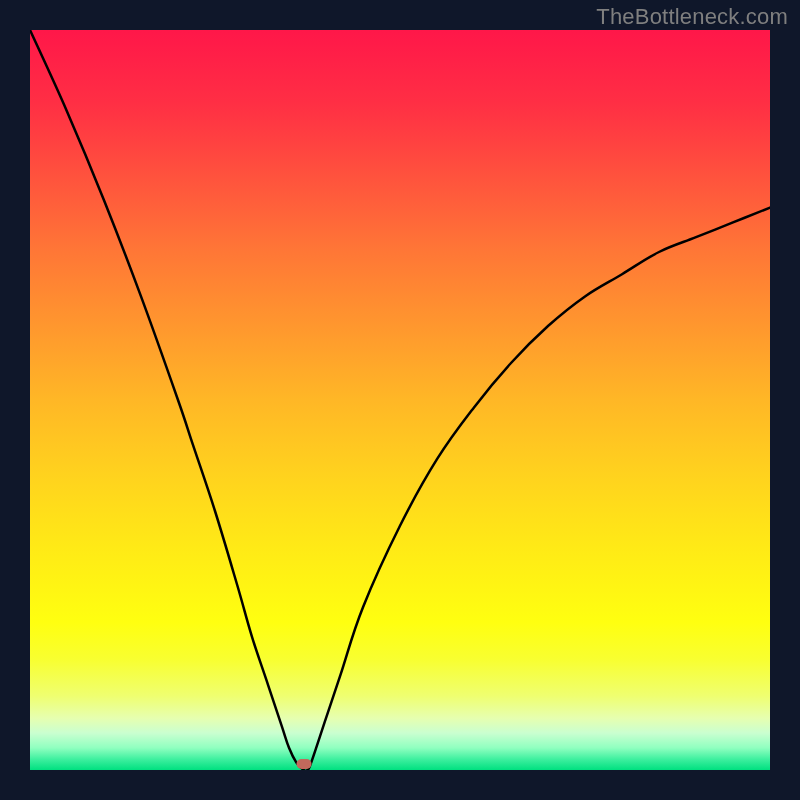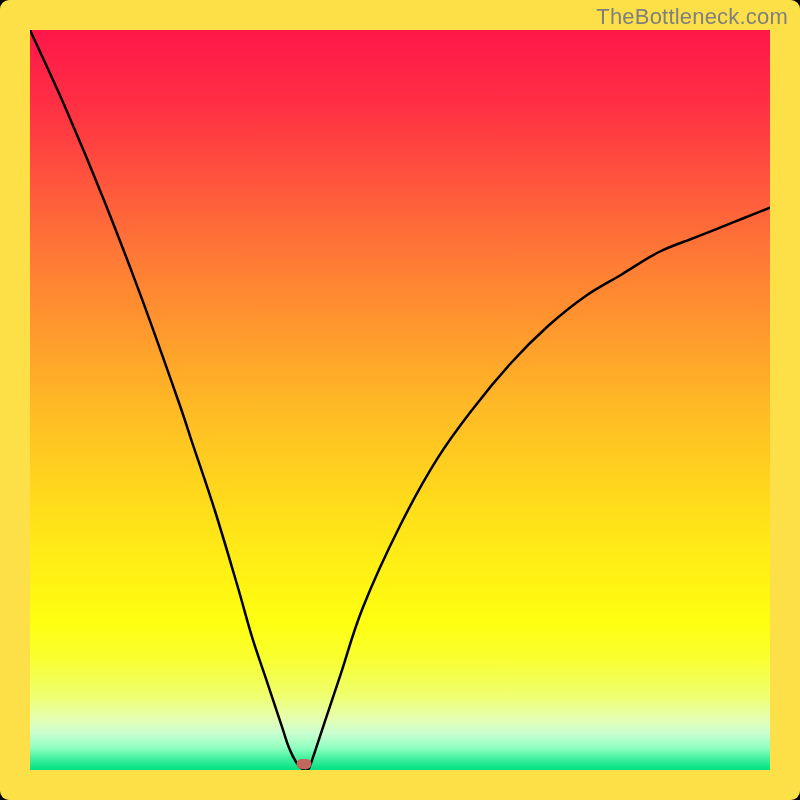--- a/index.html
+++ b/index.html
@@ -8,22 +8,21 @@
     width: 800px;
     height: 800px;
     overflow: hidden;
     background: #000;
     font-family: Arial, Helvetica, sans-serif;
   }
   .frame {
     position: relative;
     width: 800px;
     height: 800px;
-    background: #fde047;
-    border-radius: 9px;
+    background: #0f172a;
   }
   .plot-area {
     position: absolute;
     left: 30px;
     top: 30px;
     width: 740px;
     height: 740px;
     overflow: hidden;
   }
   .gradient {

